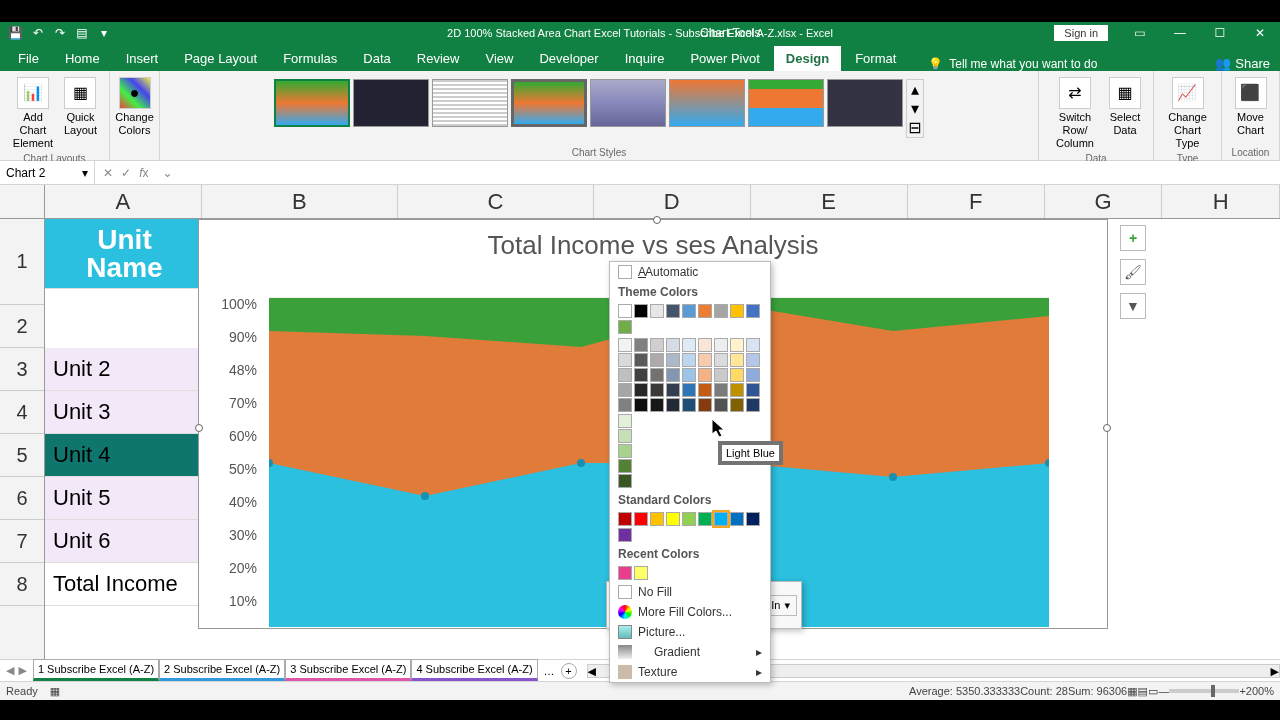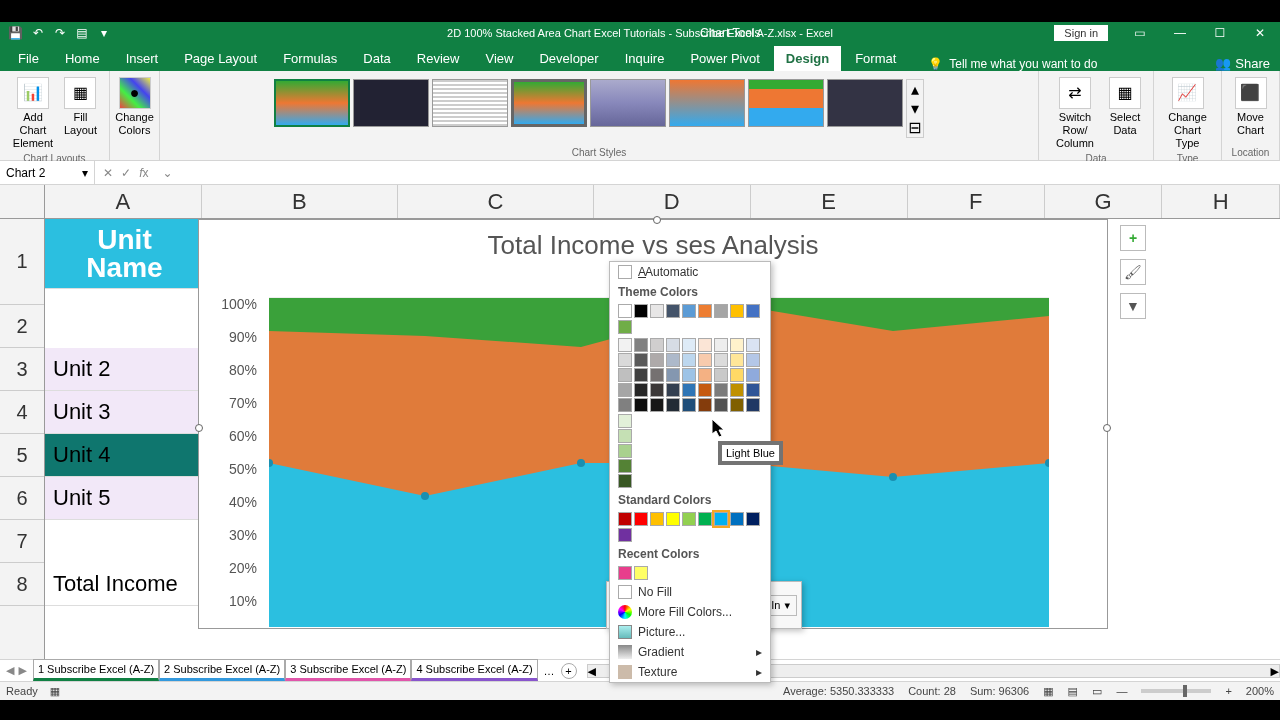--- a/index.html
+++ b/index.html
@@ -116,21 +116,21 @@
 
   <div class="ribbon">
     <div class="rgroup" style="width:110px">
       <div class="rgroup-body">
         <div class="rbtn">
             <div class="ricon">📊</div>
             <span>Add Chart Element</span>
           </div>
         <div class="rbtn">
             <div class="ricon">▦</div>
-            <span>Fill Layout</span>
+            <span>Quick Layout</span>
           </div>
       </div>
       <div class="rgroup-label">Chart Layouts</div>
     </div>
     <div class="rgroup" style="width:50px">
       <div class="rgroup-body">
           <div class="rbtn">
             <div class="ricon" style="background:linear-gradient(45deg,#e44,#4e4,#44e,#ee4)">●</div>
             <span>Change Colors</span>
           </div>
@@ -225,29 +225,30 @@
     </div>
     <div class="cells">
       <div class="cell hdr-cell" style="left:0;top:0;width:160px;height:70px;flex-direction:column">
           <span>Unit</span>
           <span>Name</span>
         </div>
       <div class="cell" style="left:0;top:129px;width:160px;height:43px;background:#f2e8f8">Unit 2</div>
       <div class="cell" style="left:0;top:172px;width:160px;height:43px;background:#f2e8f8">Unit 3</div>
       <div class="cell" style="left:0;top:215px;width:160px;height:43px;background:#0f766e">Unit 4</div>
       <div class="cell" style="left:0;top:258px;width:160px;height:43px;background:#f2e8f8">Unit 5</div>
+      <div class="cell" style="left:0;top:301px;width:160px;height:43px;background:#f2e8f8">Unit 6</div>
       <div class="cell" style="left:0;top:344px;width:160px;height:43px">Total Income</div>
 
       <div class="chart-area" style="left:153px;top:0;width:910px;height:410px">
         <div class="chart-title">Total Income vs              ses Analysis</div>
         <div class="watermark" style="left:105px;top:128px">masterexcelaz@gmail.com</div>
         <div style="position:absolute;left:10px;top:68px;font-size:14px;color:#555;text-align:right;width:48px;line-height:33px">
           <div>100%</div>
             <div>90%</div>
-            <div>80%</div>
+            <div>48%</div>
             <div>70%</div>
             <div>60%</div>
             <div>50%</div>
             <div>40%</div>
             <div>30%</div>
             <div>20%</div>
             <div>10%</div>
         </div>
         <svg style="position:absolute;left:70px;top:72px;width:780px;height:335px" viewBox="0 0 780 335" preserveAspectRatio="none">
           <g stroke="#ddd" stroke-width="1">
@@ -299,21 +300,21 @@
         <span style="position:absolute;left:0">◀</span>
         <span style="position:absolute;right:0">▶</span>
       </div>
   </div>
 
   <div class="statusbar">
     <div style="display:flex;gap:12px">
         <span>Ready</span>
         <span>▦</span>
       </div>
-    <div style="display:flex;gap:14px;align-items:center">
+    <div style="display:flex;align-items:center">
       <span>Average: 5350.333333</span>
       <span>Count: 28</span>
       <span>Sum: 96306</span>
       <span>▦</span>
       <span>▤</span>
       <span>▭</span>
       <span>—</span>
       <span style="width:70px;height:4px;background:#ccc;position:relative">
           <span style="position:absolute;left:60%;top:-4px;width:4px;height:12px;background:#666"></span>
         </span>
@@ -437,21 +438,21 @@
     </div>
   <div class="row">
       <span style="width:14px;height:14px;border-radius:50%;background:conic-gradient(red,yellow,lime,cyan,blue,magenta,red)"></span>
       <span>More Fill Colors...</span>
     </div>
   <div class="row">
       <span style="width:14px;height:14px;border:1px solid #888;background:linear-gradient(#aee,#6bb)"></span>
       <span>Picture...</span>
     </div>
   <div class="row" style="justify-content:space-between">
-      <span style="display:flex;gap:6px;align-items:flex-end">
+      <span style="display:flex;gap:22px;align-items:flex-end">
         <span style="width:14px;height:14px;background:linear-gradient(#888,#eee)"></span>
         <span>Gradient</span>
       </span>
       <span>▸</span>
     </div>
   <div class="row" style="justify-content:space-between">
       <span style="display:flex;gap:6px;align-items:center">
         <span style="width:14px;height:14px;background:#cba"></span>
         <span>Texture</span>
       </span>

